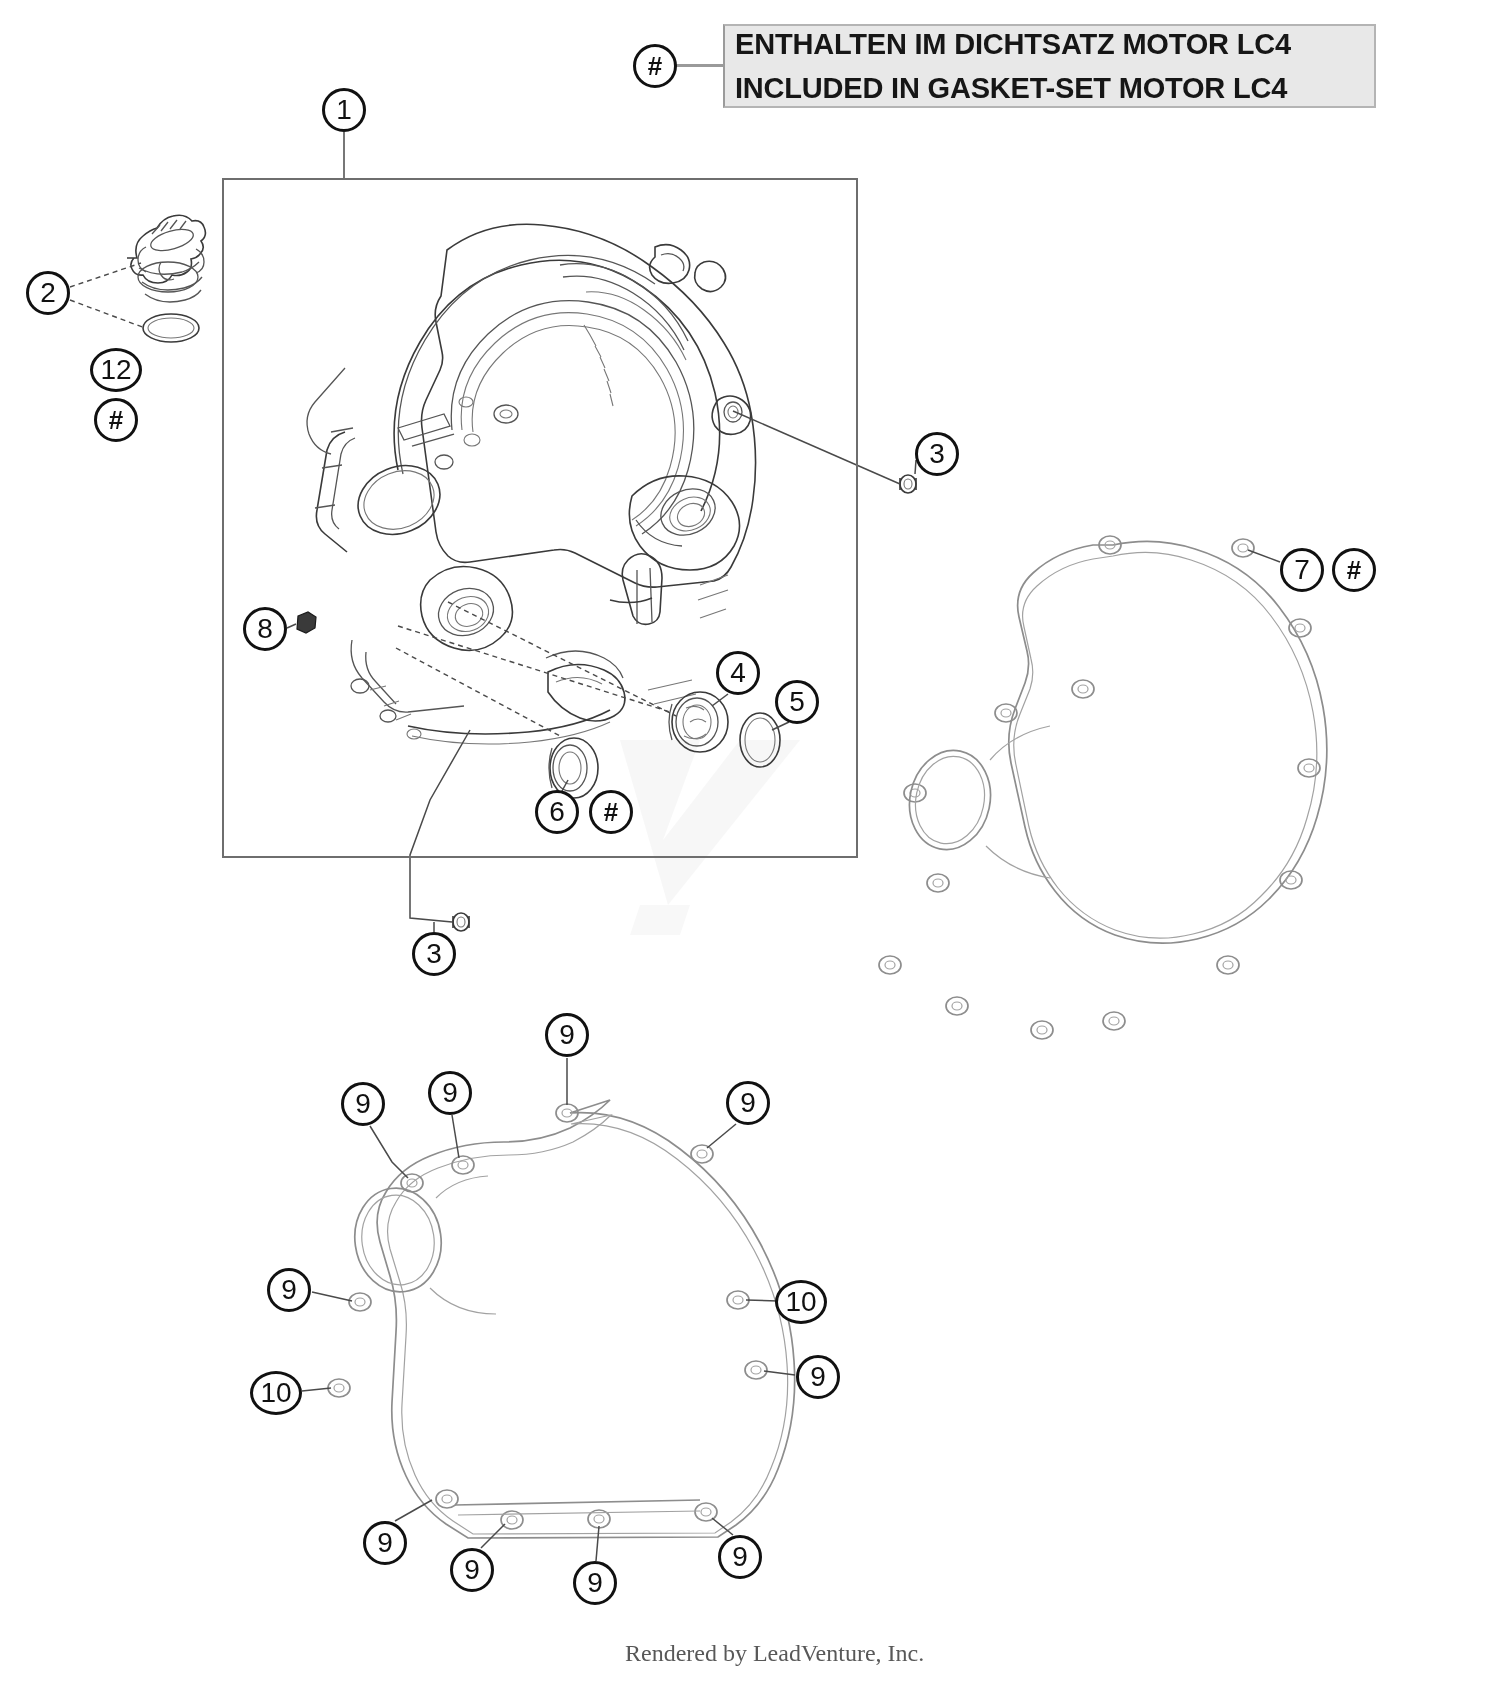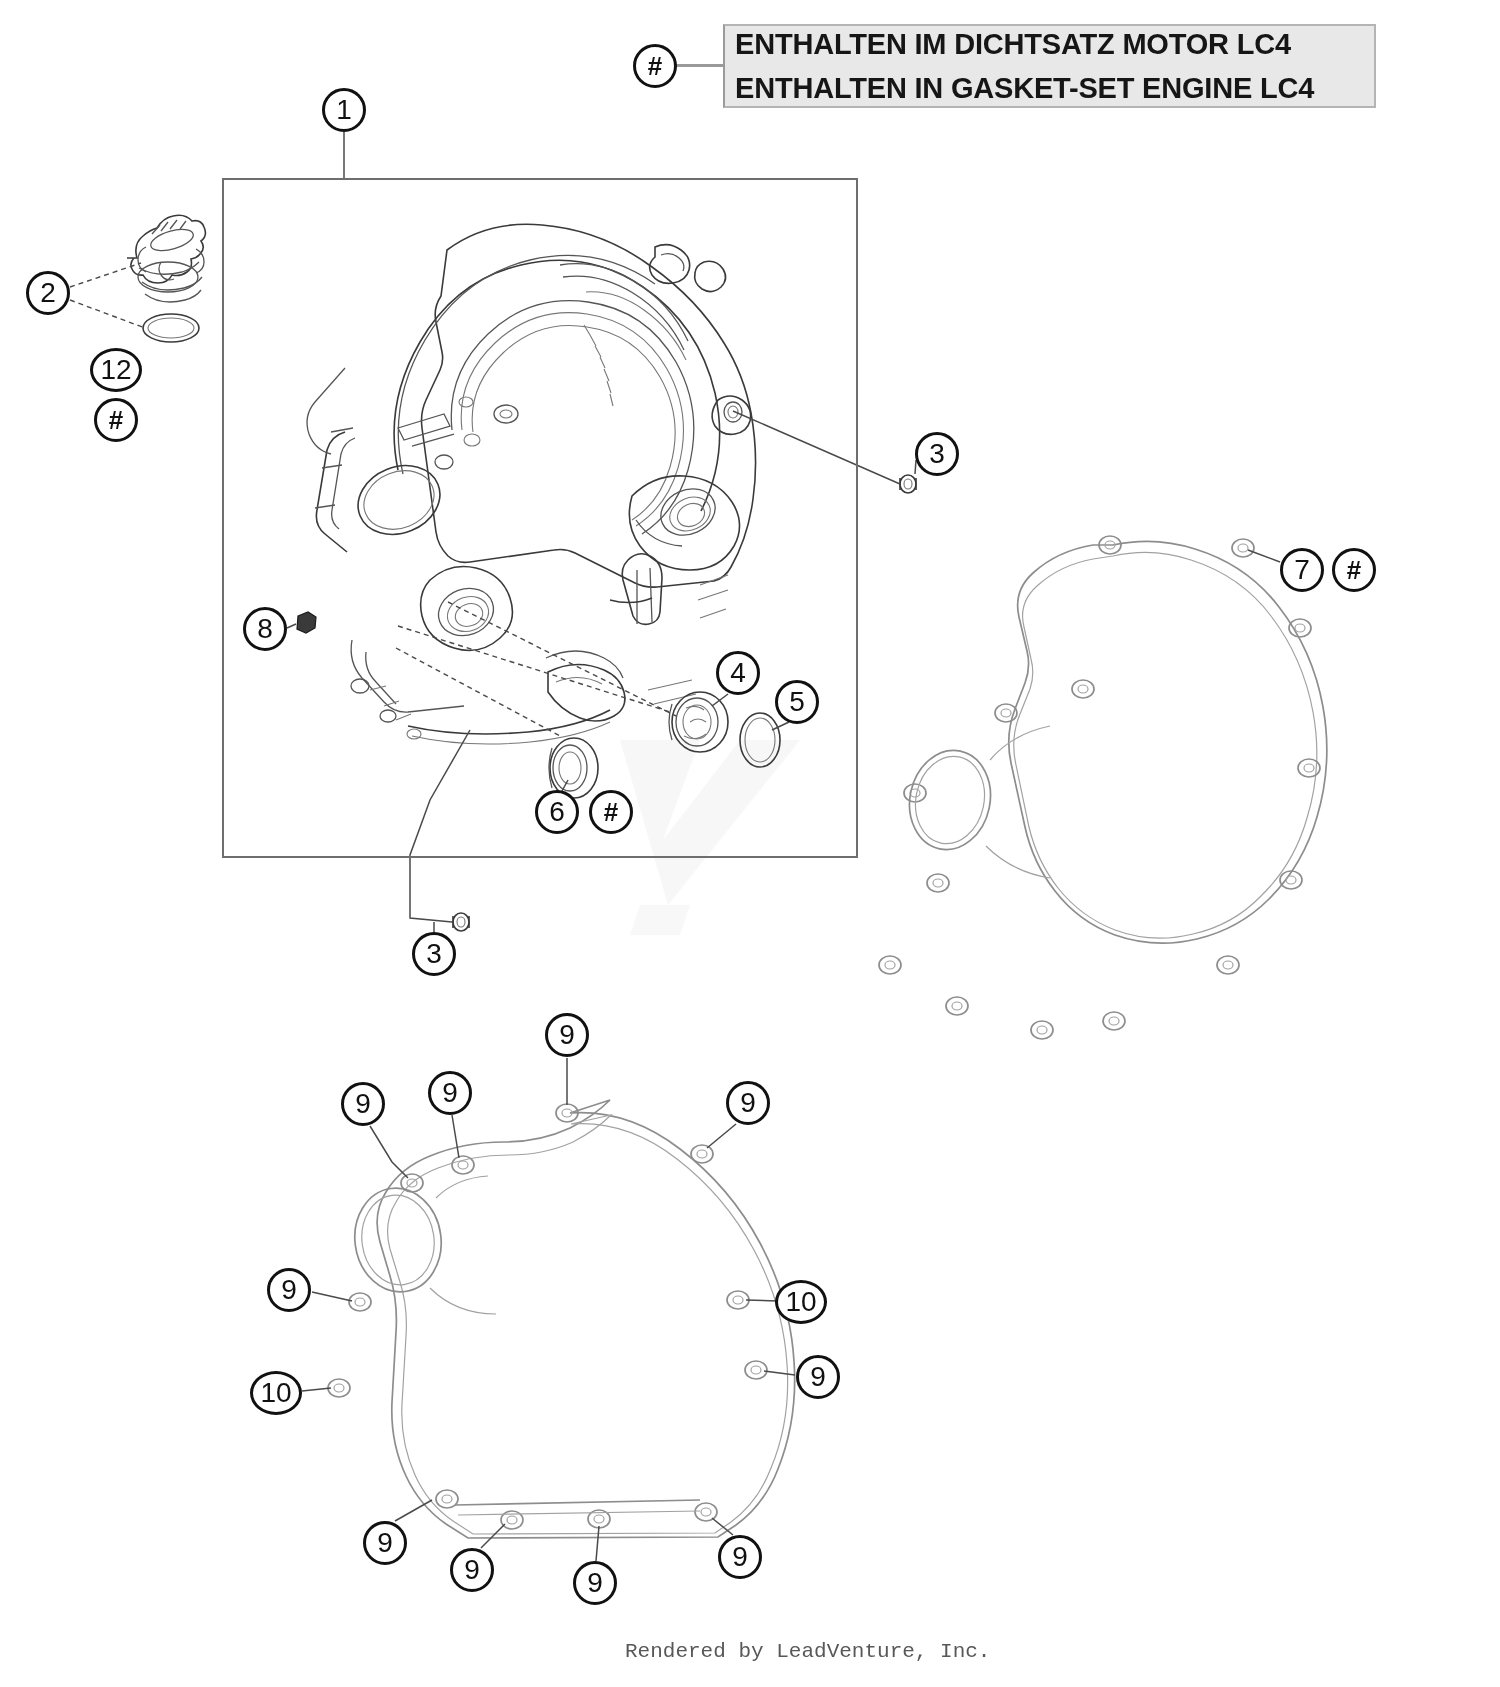--- a/index.html
+++ b/index.html
@@ -102,22 +102,22 @@
     font-family: "Liberation Sans", sans-serif;
     font-size: 42px;
     letter-spacing: 11px;
     color: #eeeeee;
     white-space: nowrap;
   }
   .footer {
     position: absolute;
     left: 625px;
     top: 1640px;
-    font-family: Liberation Mono, monospace;
-    font-size: 21px;
+    font-family: Liberation Serif, serif;
+    font-size: 24px;
     color: #585858;
     white-space: nowrap;
     text-align: right;
   }
   .part-box {
     position: absolute;
     left: 222px;
     top: 178px;
     width: 636px;
     height: 680px;
@@ -500,21 +500,21 @@
       <path d="M448 602 L676 716" class="leadd"></path>
     </g>
   </svg>
 
   <div class="part-box"></div>
 
 
   <div class="legend-connector"></div>
   <div class="legend-box">
     <div class="legend-line">ENTHALTEN IM DICHTSATZ MOTOR LC4</div>
-    <div class="legend-line">ENTHALTEN IN GASKET-SET ENGINE LC4</div>
+    <div class="legend-line">INCLUDED IN GASKET-SET MOTOR LC4</div>
   </div>
   <div class="cal hash" style="left:655px; top:66px;">#</div>
 
   <div id="callout-host">
       <div class="cal" style="left: 344px; top: 110px;">1</div>
       <div class="cal" style="left: 48px; top: 293px;">2</div>
       <div class="cal wide" style="left: 116px; top: 370px;">12</div>
       <div class="cal hash" style="left: 116px; top: 420px;">#</div>
       <div class="cal" style="left: 937px; top: 454px;">3</div>
       <div class="cal" style="left: 265px; top: 629px;">8</div>

